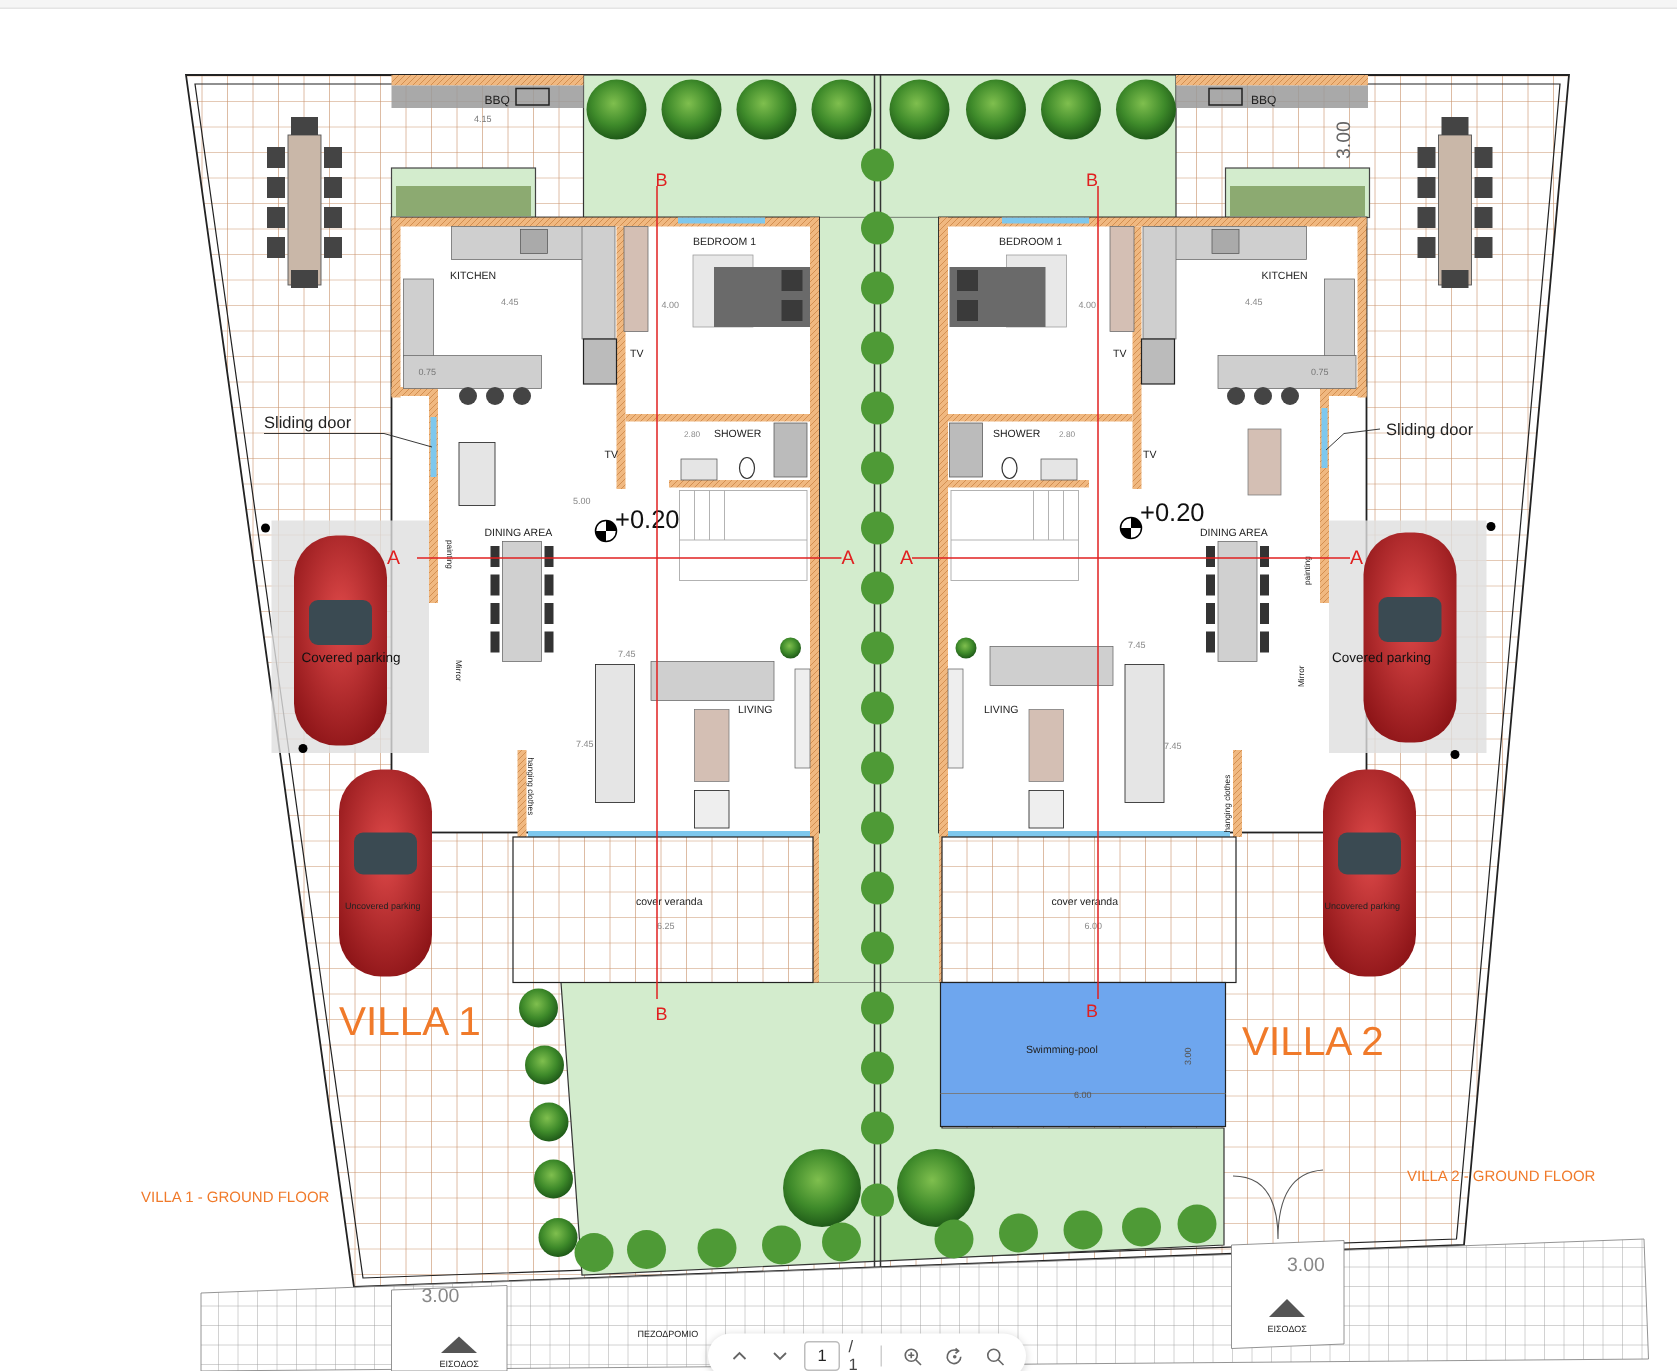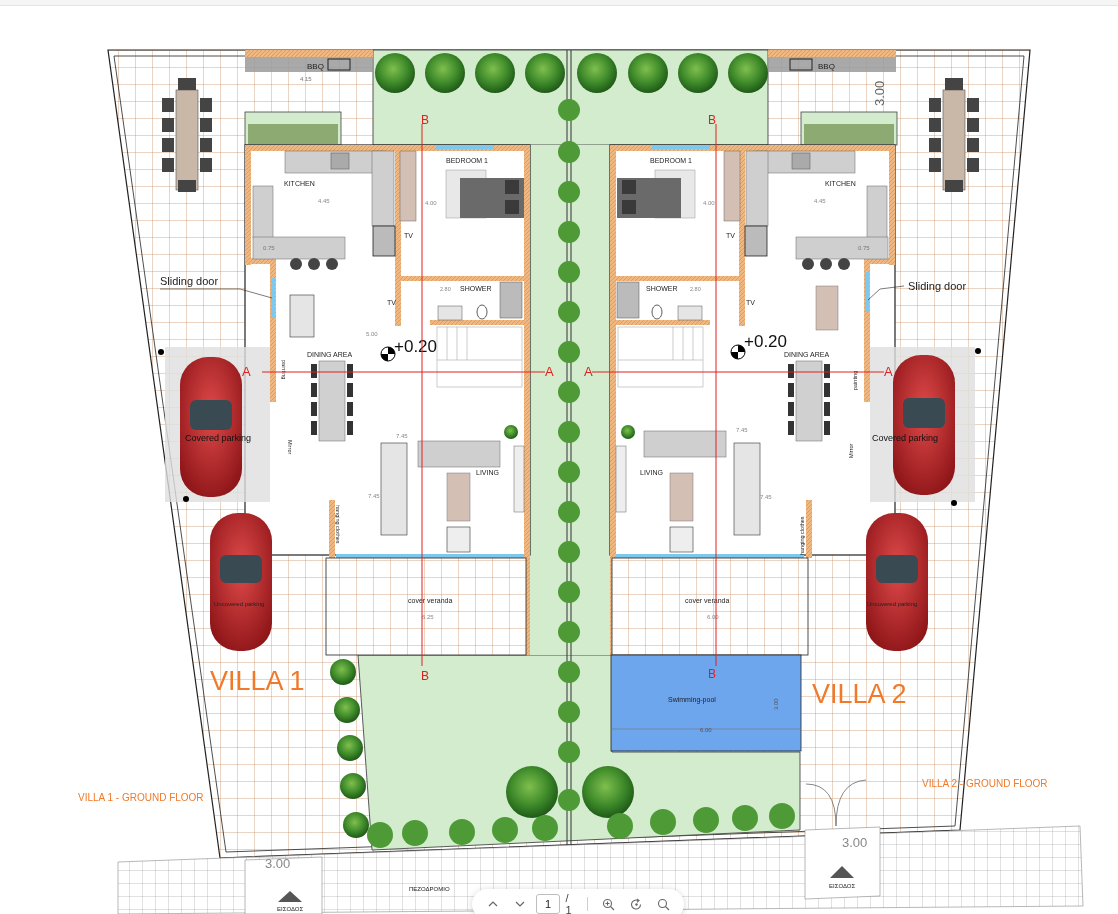--- a/index.html
+++ b/index.html
@@ -1,18 +1,18 @@
 <!DOCTYPE html>
 <html><head>
 <meta charset="utf-8">
 <style>
   html, body { margin:0; padding:0; }
   body { width:1118px; height:914px; overflow:hidden; background:#ffffff; font-family:"Liberation Sans", sans-serif; position:relative; }
   .topbar { position:absolute; left:0; top:0; width:1118px; height:5px; background:#f5f5f5; border-bottom:1px solid #e4e4e4; }
-  .page { position:absolute; left:0; top:6px; width:958px; height:908px; }
+  .page { position:absolute; left:16px; top:6px; width:958px; height:908px; }
   svg text { font-family:"Liberation Sans", sans-serif; }
   .toolbar { position:absolute; left:472px; top:889px; width:212px; height:30px; background:#ffffff; border-radius:16px; box-shadow:0 1px 6px rgba(0,0,0,0.18); display:flex; align-items:center; padding:0 10px; box-sizing:border-box; gap:6px; }
   .tb-btn { width:22px; height:22px; display:flex; align-items:center; justify-content:center; color:#666; font-size:12px; cursor:pointer; }
   .tb-page { width:22px; height:18px; border:1px solid #bdbdbd; border-radius:3px; font-size:11px; text-align:center; line-height:18px; color:#222; background:#fff; padding:0; }
   .tb-total { font-size:11px; color:#444; }
   .tb-sep { width:1px; height:14px; background:#cfcfcf; margin:0 4px; }
 </style>
 </head>
 <body>
 

